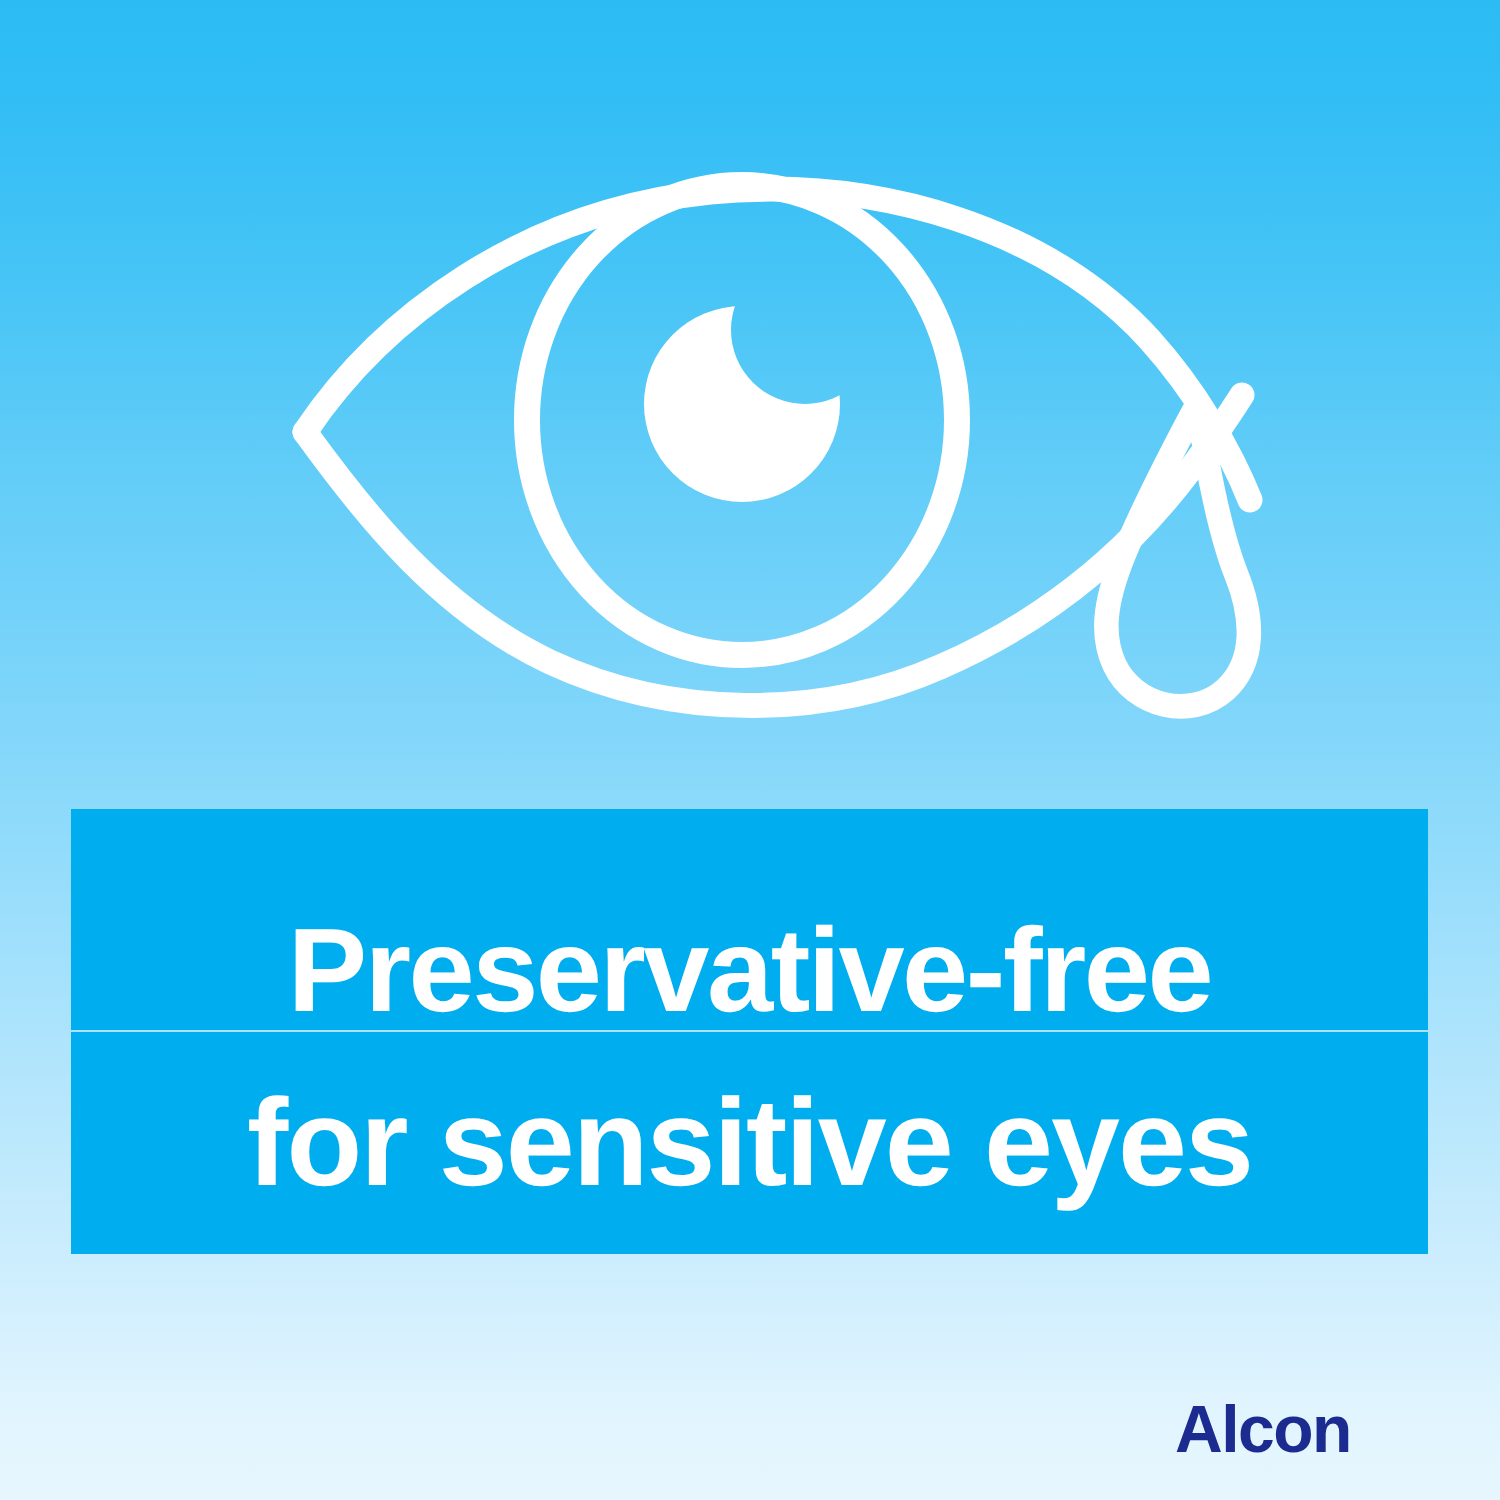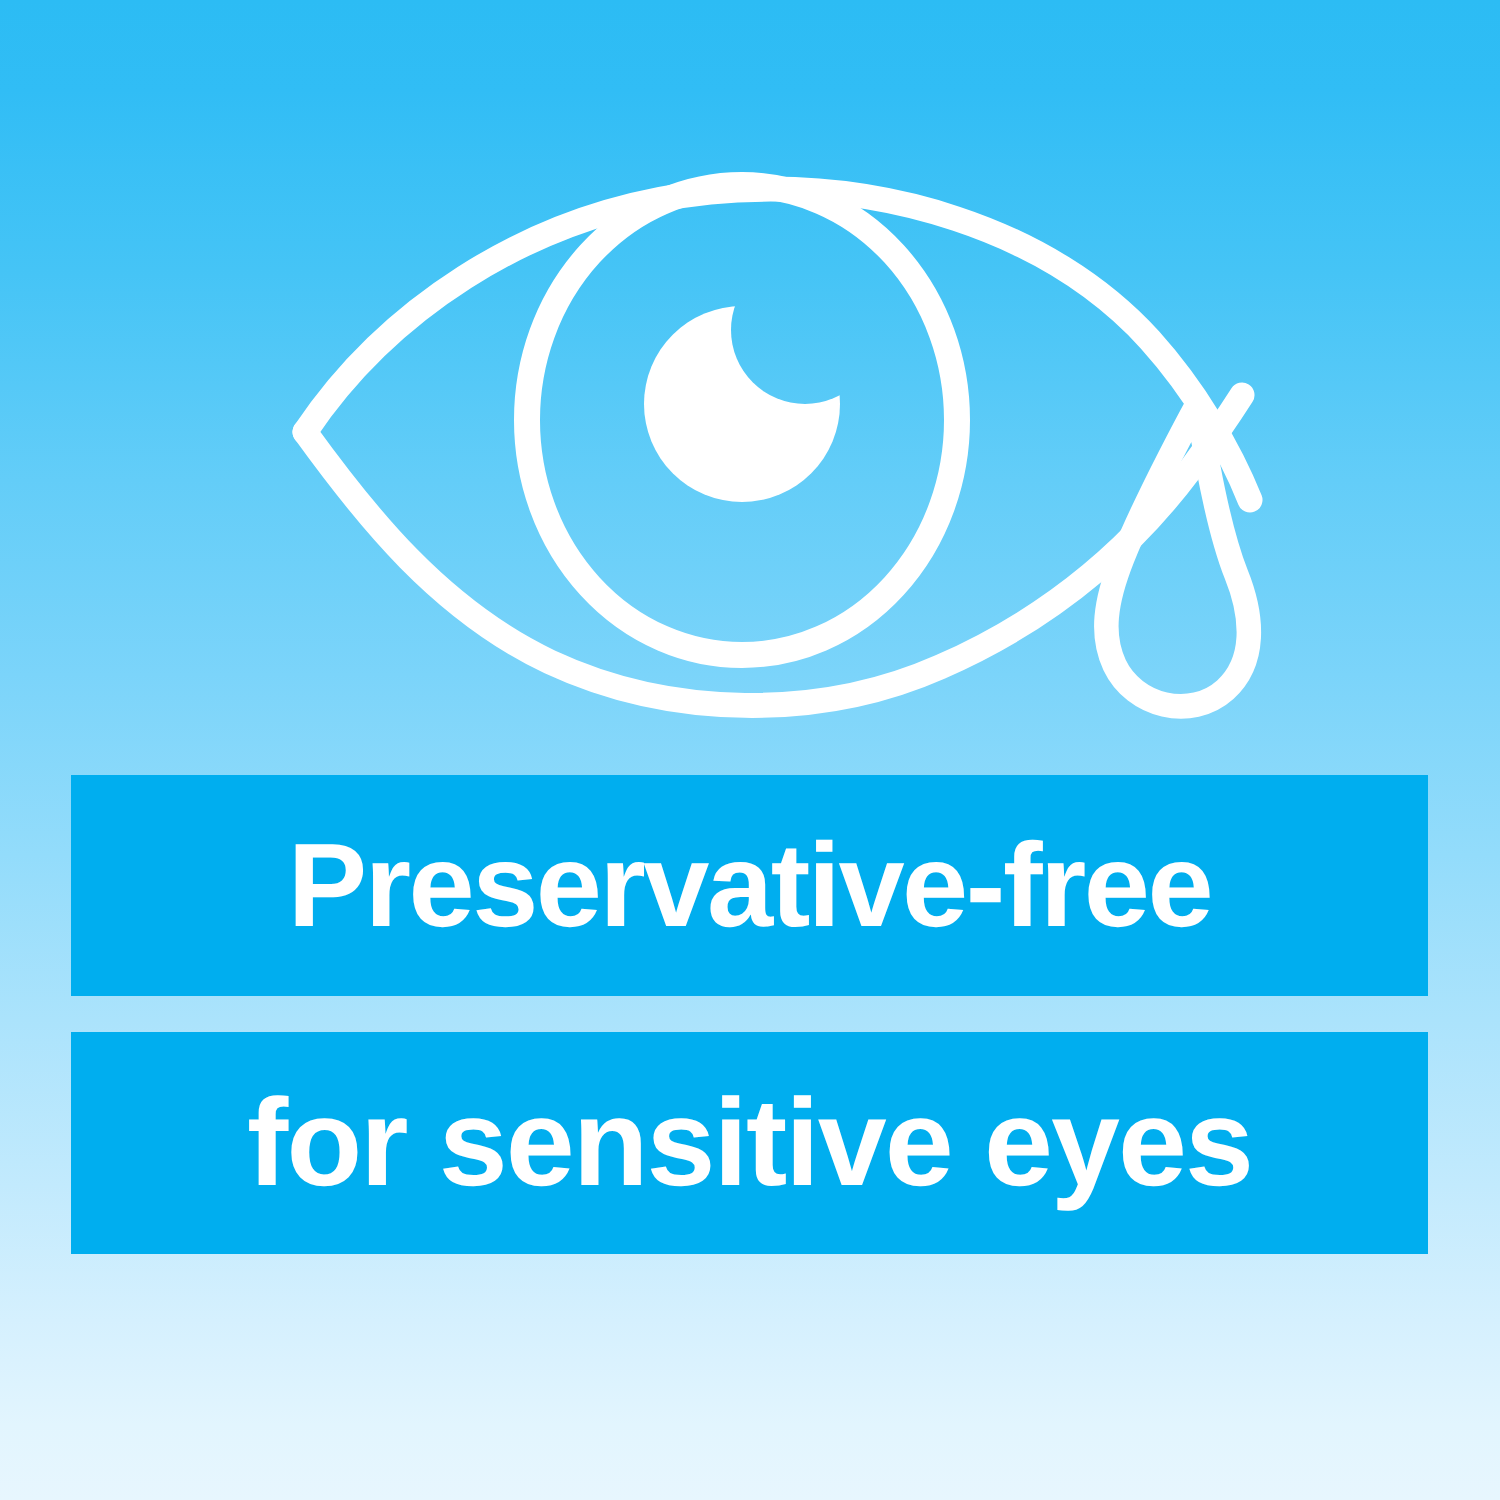--- a/index.html
+++ b/index.html
@@ -43,21 +43,21 @@
   
   .bar {
     position:absolute;
     left:71px;
     width:1357px;
     background:#00aeef;
     display:flex;
     align-items:center;
     justify-content:center;
   }
-  #bar-one   { top:775px;  height:221px; }
+  #bar-one   { top:809px;  height:221px;align-items:flex-end; }
   #bar-two   { top:1032px; height:222px; }
 
   .bar-text {
     color:#ffffff;
     font-family: "Liberation Sans", sans-serif;
     font-weight:700;
     font-size:118px;
     line-height:1;
     letter-spacing:-2.5px;
     white-space:nowrap;
@@ -134,14 +134,19 @@
 
   <div class="bar" id="bar-one">
     <span class="bar-text">Preservative-free</span>
   </div>
 
   <div class="bar" id="bar-two">
     <span class="bar-text">for sensitive eyes</span>
   </div>
 
 
+  <div id="brand-logo">
+    <svg viewBox="0 0 255 62" xmlns="http://www.w3.org/2000/svg">
+      <text x="0" y="54" font-family="Liberation Sans, sans-serif" font-size="66" font-weight="700" letter-spacing="-1.5" fill="#1B2B8F">Alcon</text>
+    </svg>
+  </div>
 
 </div>
 
 </body></html>

